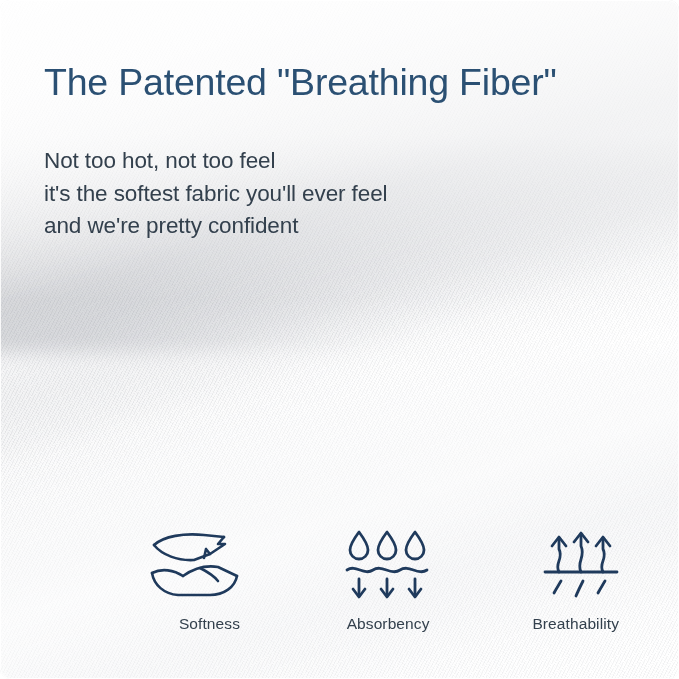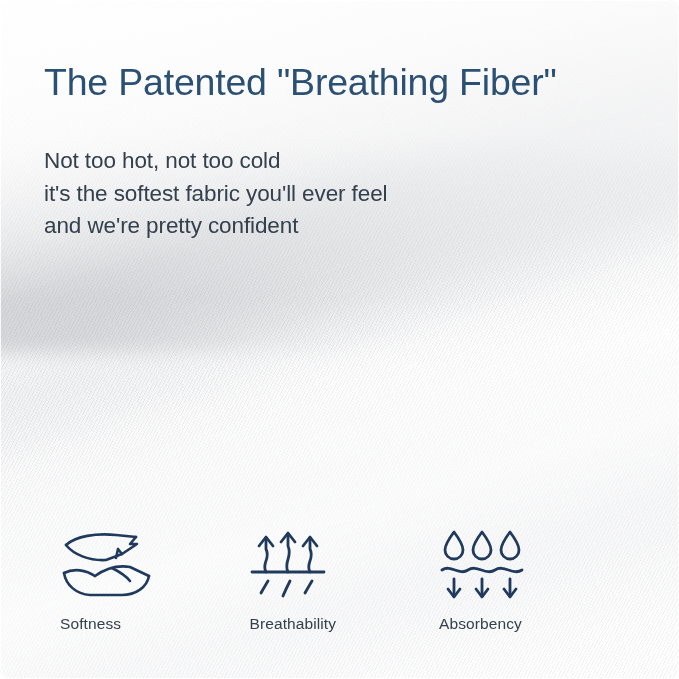--- a/index.html
+++ b/index.html
@@ -187,21 +187,21 @@
     top: 528px;
     display: flex;
     justify-content: space-between;
     align-items: flex-start;
   }
 
   .feature {
     width: 180px;
     display: flex;
     flex-direction: column;
-    align-items: flex-start;
+    align-items: flex-end;
   }
 
   .feature-icon {
     height: 72px;
     display: flex;
     align-items: center;
     justify-content: center;
   }
 
   .feature-label {
@@ -232,21 +232,21 @@
   <div class="weave-mask"></div>
   <div class="text-veil"></div>
 
   <div class="content">
 
     <h1 class="headline">
       <span class="hl-line">The Patented "Breathing Fiber"</span>
     </h1>
 
     <div class="subcopy">
-      <span class="sub-line">Not too hot, not too cold</span>
+      <span class="sub-line">Not too hot, not too feel</span>
       <span class="sub-line">it's the softest fabric you'll ever feel</span>
       <span class="sub-line">and we're pretty confident</span>
     </div>
 
     <div class="features">
 
       <div class="feature">
         <div class="feature-icon">
           <svg width="92" height="66" viewBox="0 0 92 66" fill="none" stroke="#1f3a5c" stroke-width="2.6" stroke-linecap="round" stroke-linejoin="round">
 
@@ -257,42 +257,20 @@
             <path d="M76 6 L70 13 L77 13 L62 23 L58 18 L56 27"></path>
 
             <path d="M4 42 C14 37, 26 39, 35 45"></path>
             <path d="M4 42 C6 54, 16 63, 30 64 L62 64 C76 64, 87 56, 89 45"></path>
 
             <path d="M35 45 C45 38, 58 34, 70 36 L89 45"></path>
             <path d="M52 37 C60 41, 66 45, 70 50"></path>
           </svg>
         </div>
         <div class="feature-label">Softness</div>
-      </div>
-
-      <div class="feature">
-        <div class="feature-icon">
-          <svg width="76" height="70" viewBox="0 0 76 70" fill="none" stroke="#1f3a5c" stroke-width="2.8" stroke-linecap="round" stroke-linejoin="round">
-
-            <path d="M2 43 L74 43"></path>
-
-            <path d="M16 43 C11 34, 21 30, 16 20 L16 9"></path>
-            <path d="M9 17 L16 8 L23 17"></path>
-            <path d="M18 52 C15 57, 13 60, 11 64"></path>
-
-            <path d="M38 43 C33 33, 43 28, 38 17 L38 5"></path>
-            <path d="M31 13 L38 4 L45 13"></path>
-            <path d="M40 52 C37 58, 35 62, 33 67"></path>
-
-            <path d="M60 43 C55 34, 65 30, 60 20 L60 9"></path>
-            <path d="M53 17 L60 8 L67 17"></path>
-            <path d="M62 52 C59 57, 57 60, 55 64"></path>
-          </svg>
-        </div>
-        <div class="feature-label">Breathability</div>
       </div>
 
       <div class="feature">
         <div class="feature-icon">
           <svg width="86" height="70" viewBox="0 0 86 70" fill="none" stroke="#1f3a5c" stroke-width="2.8" stroke-linecap="round" stroke-linejoin="round">
 
             <path d="M15 3 C15 3, 6 15, 6 21 C6 26, 10 30, 15 30 C20 30, 24 26, 24 21 C24 15, 15 3, 15 3 Z"></path>
 
             <path d="M43 3 C43 3, 34 15, 34 21 C34 26, 38 30, 43 30 C48 30, 52 26, 52 21 C52 15, 43 3, 43 3 Z"></path>
 
@@ -304,17 +282,39 @@
             <path d="M9 60 L15 68 L21 60"></path>
             <path d="M43 50 L43 67"></path>
             <path d="M37 60 L43 68 L49 60"></path>
             <path d="M71 50 L71 67"></path>
             <path d="M65 60 L71 68 L77 60"></path>
           </svg>
         </div>
         <div class="feature-label">Absorbency</div>
       </div>
 
+      <div class="feature">
+        <div class="feature-icon">
+          <svg width="76" height="70" viewBox="0 0 76 70" fill="none" stroke="#1f3a5c" stroke-width="2.8" stroke-linecap="round" stroke-linejoin="round">
+
+            <path d="M2 43 L74 43"></path>
+
+            <path d="M16 43 C11 34, 21 30, 16 20 L16 9"></path>
+            <path d="M9 17 L16 8 L23 17"></path>
+            <path d="M18 52 C15 57, 13 60, 11 64"></path>
+
+            <path d="M38 43 C33 33, 43 28, 38 17 L38 5"></path>
+            <path d="M31 13 L38 4 L45 13"></path>
+            <path d="M40 52 C37 58, 35 62, 33 67"></path>
+
+            <path d="M60 43 C55 34, 65 30, 60 20 L60 9"></path>
+            <path d="M53 17 L60 8 L67 17"></path>
+            <path d="M62 52 C59 57, 57 60, 55 64"></path>
+          </svg>
+        </div>
+        <div class="feature-label">Breathability</div>
+      </div>
+
     </div>
   </div>
 
   <div class="edge"></div>
 </div>
 
 </body></html>

